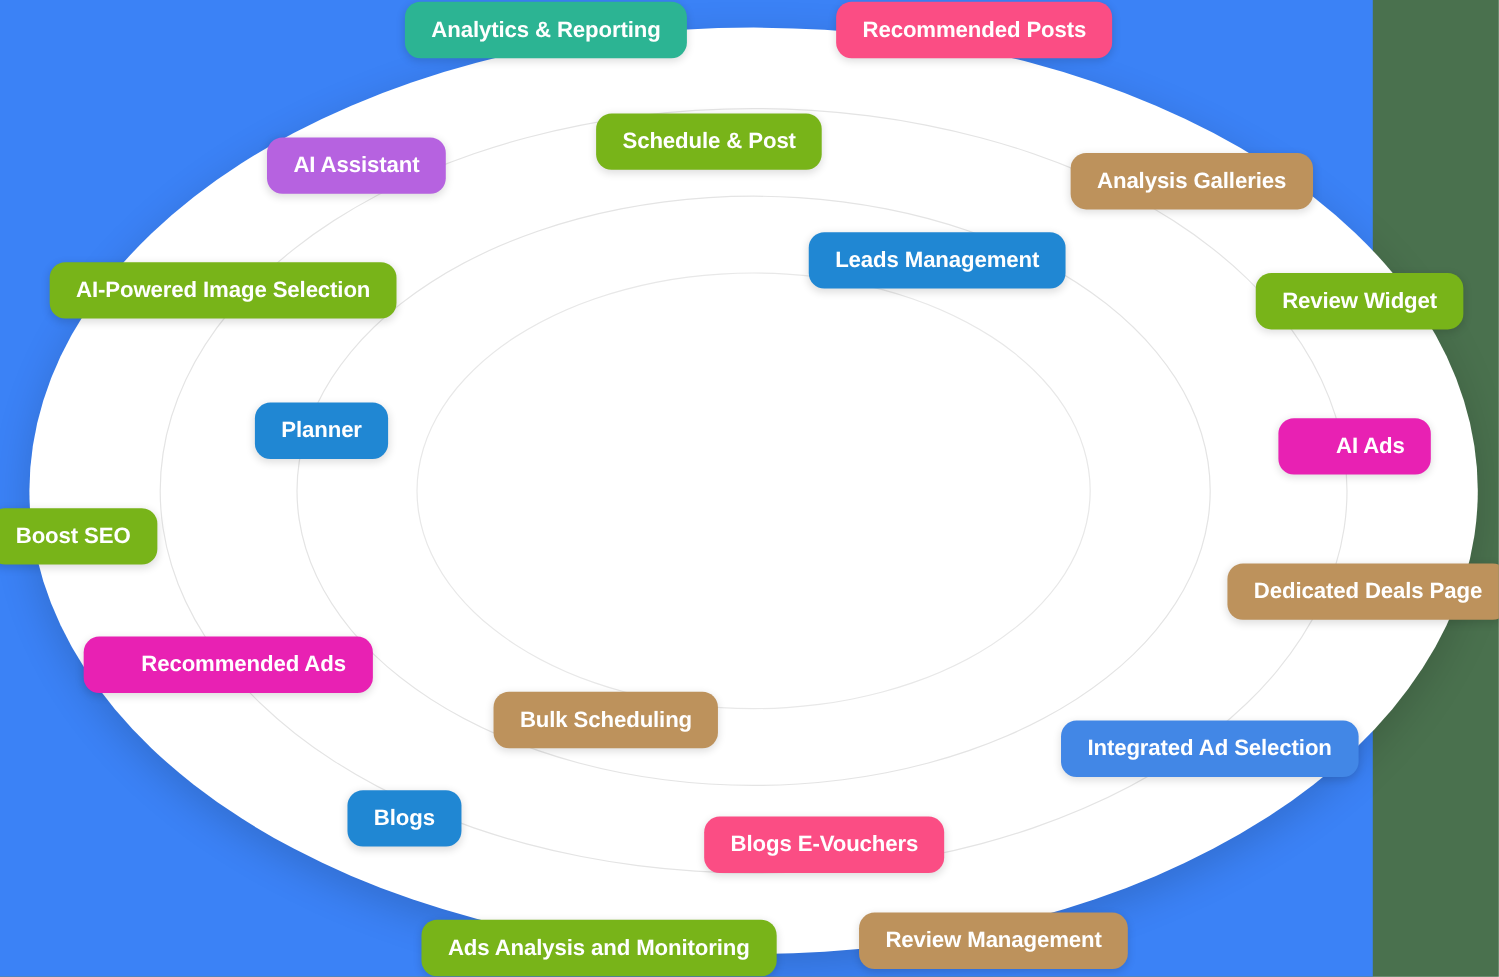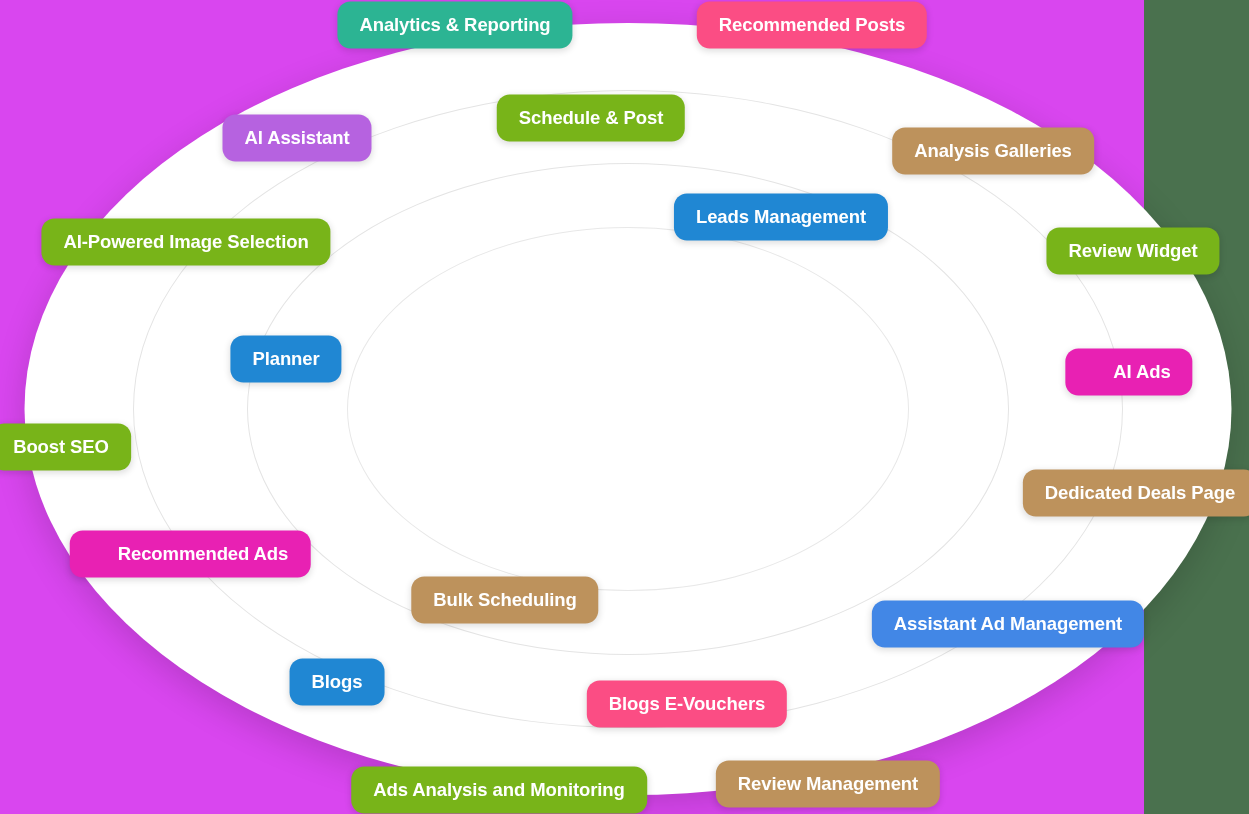--- a/index.html
+++ b/index.html
@@ -12,21 +12,21 @@
     height: 814px;
     overflow: hidden;
     font-family: "Liberation Sans", sans-serif;
     background: #4a714e;
   }
 
   #stage {
     position: relative;
     width: 1144px;
     height: 814px;
-    background: #d946ef;
+    background: #3b82f6;
   }
 
   
   .ring {
     position: absolute;
     border-radius: 50%;
     box-sizing: border-box;
     transform: translate(-50%, -50%);
   }
   .ring-outer {
@@ -103,26 +103,26 @@
 
   <div id="nodes">
       <div class="pill c-teal" style="left: 455px; top: 25px;">Analytics &amp; Reporting</div>
       <div class="pill c-pink" style="left: 812px; top: 25px;">Recommended Posts</div>
       <div class="pill c-green" style="left: 591px; top: 118px;">Schedule &amp; Post</div>
       <div class="pill c-purple" style="left: 297px; top: 138px;">AI Assistant</div>
       <div class="pill c-tan" style="left: 993px; top: 151px;">Analysis Galleries</div>
       <div class="pill c-blue" style="left: 761px; top: 217px;">Leads Management</div>
       <div class="pill c-green" style="left: 186px; top: 242px;">AI-Powered Image Selection</div>
       <div class="pill c-green" style="left: 1133px; top: 251px;">Review Widget</div>
-      <div class="pill c-blue" style="left: 266px; top: 359px;">Planner</div>
+      <div class="pill c-blue" style="left: 248px; top: 359px;">Planner</div>
       <div class="pill c-magenta" style="left: 1129px; top: 372px;">AI Ads</div>
       <div class="pill c-green" style="left: 61px; top: 447px;">Boost SEO</div>
       <div class="pill c-tan" style="left: 1140px; top: 493px;">Dedicated Deals Page</div>
       <div class="pill c-magenta" style="left: 190px; top: 554px;">Recommended Ads</div>
       <div class="pill c-tan" style="left: 505px; top: 600px;">Bulk Scheduling</div>
-      <div class="pill c-blue2" style="left: 1008px; top: 624px;">Assistant Ad Management</div>
+      <div class="pill c-blue2" style="left: 1008px; top: 624px;">Integrated Ad Selection</div>
       <div class="pill c-blue" style="left: 317px; top: 682px;">Blogs</div>
       <div class="pill c-pink" style="left: 687px; top: 704px;">Blogs E-Vouchers</div>
       <div class="pill c-tan" style="left: 828px; top: 784px;">Review Management</div>
       <div class="pill c-green" style="left: 499px; top: 790px;">Ads Analysis and Monitoring</div>
     </div>
 
 </div>
 
 </body></html>

